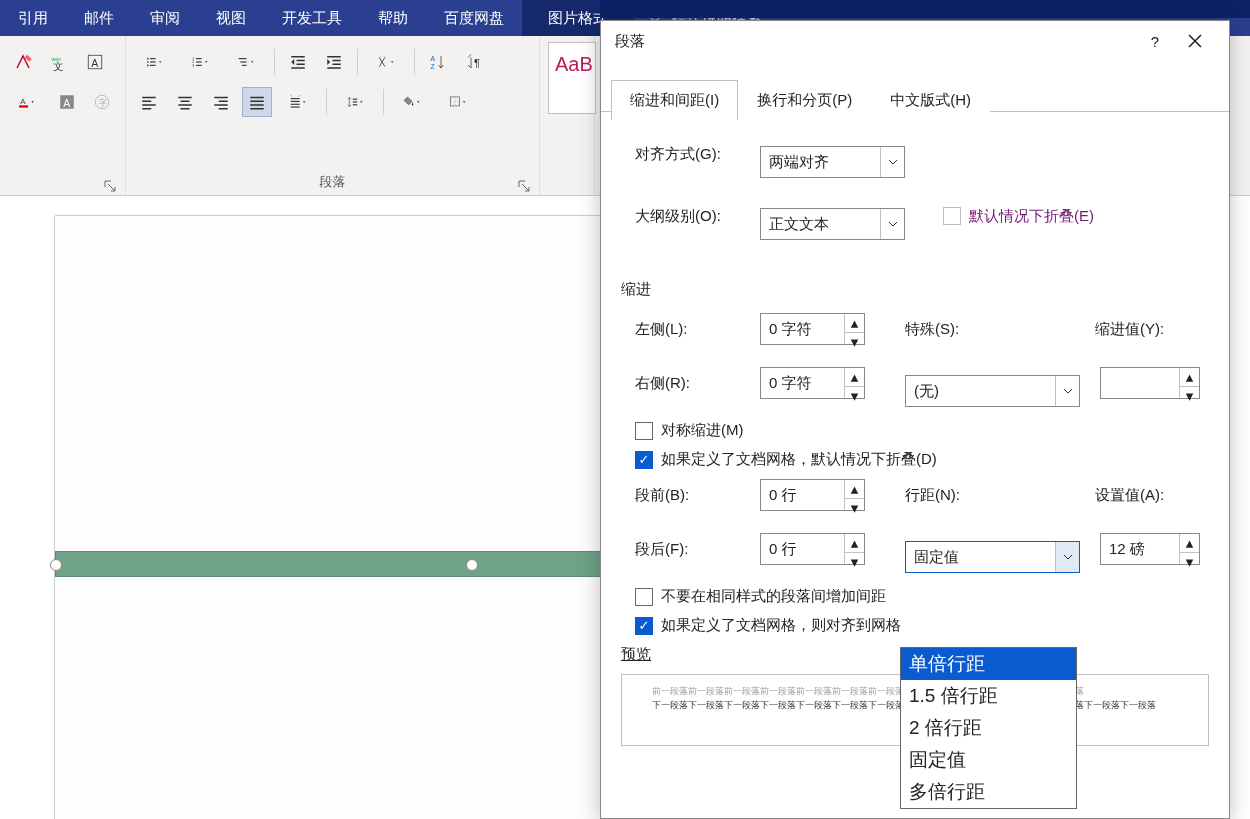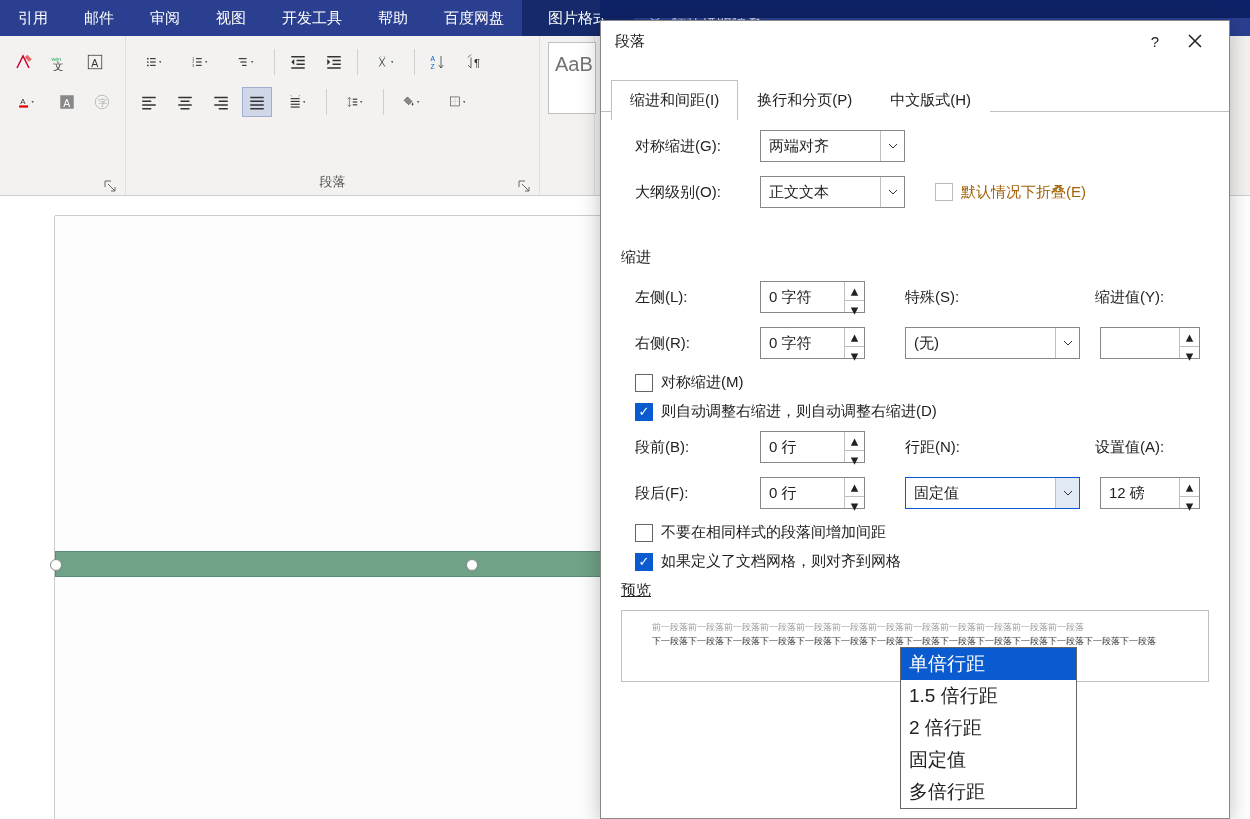--- a/index.html
+++ b/index.html
@@ -40,21 +40,21 @@
 .rg-para { width: 414px; }
 .rg-styles { width: 55px; }
 .rg-buttons-row { display: flex; gap: 6px; align-items: center; height: 40px; }
 .rg-label { text-align: center; font-size: 13px; color: #555; padding-bottom: 2px; position: relative; }
 .rg-launcher { position: absolute; right: 0; bottom: 0; width: 14px; height: 14px; }
 .btn { width: 30px; height: 30px; display: inline-flex; align-items: center; justify-content: center; cursor: pointer; border: 1px solid transparent; }
 .btn svg { width: 18px; height: 18px; }
 .btn-split { width: 40px; }
 .sep { width: 1px; height: 26px; background: #d0cfcf; margin: 0 2px; }
 .btn.active { background: #d0d7e8; border-color: #a0aed0; }
-.styles-box { width: 48px; height: 72px; background: #fff; border: 1px solid #c0c0c0; overflow: hidden; font-size: 20px; padding: 10px 2px 2px 6px; color: #737373; }
+.styles-box { width: 48px; height: 72px; background: #fff; border: 1px solid #c0c0c0; overflow: hidden; font-size: 20px; padding: 10px 2px 2px 6px; color: #be185d; }
 
 
 .doc-area { position: absolute; top: 196px; left: 0; width: 605px; height: 623px; background: #fff; }
 .h-ruler { height: 20px; background: #fff; border-bottom: 1px solid #ccc; margin-left: 55px; }
 .v-ruler { width: 20px; background: #fff; border-right: 1px solid #ccc; position: absolute; top: 20px; left: 35px; height: 603px; }
 .page-bg { position: absolute; top: 20px; left: 55px; right: 0; bottom: 0; background: #fdfdfd; }
 .green-bar { position: absolute; top: 355px; left: 55px; right: 0; height: 26px; background: #6fa287; border: 1px solid #5b8a72; }
 .handle { width: 12px; height: 12px; background: #fff; border: 1px solid #888; border-radius: 50%; position: absolute; }
 
 
@@ -70,21 +70,21 @@
 .dlg-tab { padding: 10px 18px; border: 1px solid transparent; border-bottom: none; cursor: pointer; position: relative; top: 9px; background: #fff; }
 .dlg-tab.active { border-color: #c0c0c0; background: #fff; z-index: 1; }
 .dlg-body { padding: 18px 20px 0 20px; }
 .section-label { margin: 8px 0 14px 0; }
 .row { display: flex; align-items: center; margin-bottom: 14px; gap: 20px; }
 .row label { width: 105px; }
 .row .extra-label { margin-left: 20px; }
 .combo, .spinner, .textin {
   border: 1px solid #888; height: 32px; background: #fff; display: flex; align-items: center;
 }
-.combo { width: 145px; }
+.combo { width: 145px; margin-top: 16px; }
 .combo.open { border-color: #0a5bcf; }
 .combo-text { flex: 1; padding: 0 8px; }
 .combo-btn { width: 24px; height: 100%; border-left: 1px solid #c0c0c0; display: flex; align-items: center; justify-content: center; }
 .spinner { width: 105px; }
 .spinner-text { flex: 1; padding: 0 8px; }
 .spinner-btns { width: 20px; height: 100%; border-left: 1px solid #c0c0c0; display: flex; flex-direction: column; }
 .spinner-btns div { flex: 1; display: flex; align-items: center; justify-content: center; border-bottom: 1px solid #c0c0c0; }
 .spinner-btns div:last-child { border-bottom: none; }
 .chk { width: 18px; height: 18px; border: 1px solid #666; display: inline-flex; align-items: center; justify-content: center; margin-right: 8px; vertical-align: middle; }
 .chk.checked { background: #0a5bcf; border-color: #0a5bcf; color: #fff; font-size: 13px; }
@@ -369,41 +369,41 @@
 
   <div class="dlg-tabs">
     <div class="dlg-tab active"><span>缩进和间距(I)</span></div>
     <div class="dlg-tab"><span>换行和分页(P)</span></div>
     <div class="dlg-tab"><span>中文版式(H)</span></div>
   </div>
 
   <div class="dlg-body">
 
     <div class="row" style="padding-left:14px">
-      <label>对称缩进(G):</label>
+      <label>对齐方式(G):</label>
       <div class="combo">
         <span class="combo-text">两端对齐</span>
         <span class="combo-btn">
             <svg width="10" height="10" viewBox="0 0 10 10">
               <path d="M1 3 L5 7 L9 3" stroke="#333" fill="none"></path>
             </svg>
           </span>
       </div>
     </div>
     <div class="row" style="padding-left:14px">
       <label>大纲级别(O):</label>
       <div class="combo">
         <span class="combo-text">正文文本</span>
         <span class="combo-btn">
             <svg width="10" height="10" viewBox="0 0 10 10">
               <path d="M1 3 L5 7 L9 3" stroke="#333" fill="none"></path>
             </svg>
           </span>
       </div>
-      <div class="chk-row" style="margin:0 0 0 10px; color:#a16207">
+      <div class="chk-row" style="margin:0 0 0 18px; color:#701a75">
         <span class="chk" style="border-color:#bbb"></span>
         <span>默认情况下折叠(E)</span>
       </div>
     </div>
 
     <div class="section-label" style="margin-top:40px">缩进</div>
 
     <div class="row" style="padding-left:14px">
       <label>左侧(L):</label>
       <div class="spinner">
@@ -442,21 +442,21 @@
           </span>
       </div>
     </div>
 
     <div class="chk-row" style="padding-left:14px">
       <span class="chk"></span>
       <span>对称缩进(M)</span>
     </div>
     <div class="chk-row" style="padding-left:14px">
       <span class="chk checked">✓</span>
-      <span>则自动调整右缩进，则自动调整右缩进(D)</span>
+      <span>如果定义了文档网格，默认情况下折叠(D)</span>
     </div>
 
 
     <div class="row" style="padding-left:14px">
       <label>段前(B):</label>
       <div class="spinner">
         <span class="spinner-text">0 行</span>
         <span class="spinner-btns">
             <div>▴</div>
             <div>▾</div>

